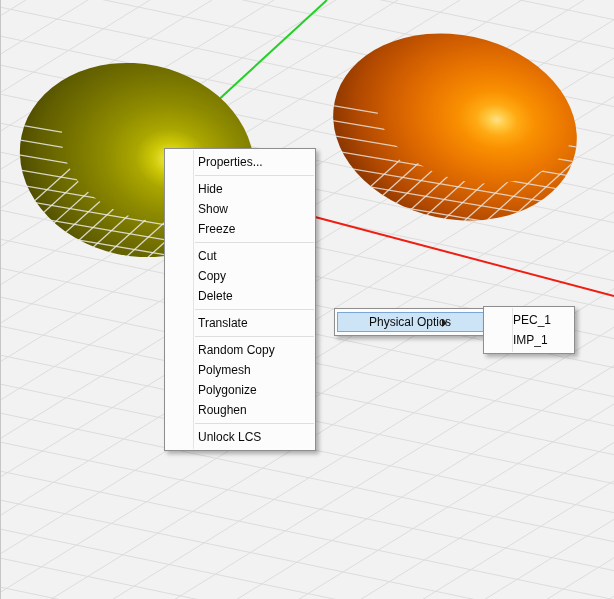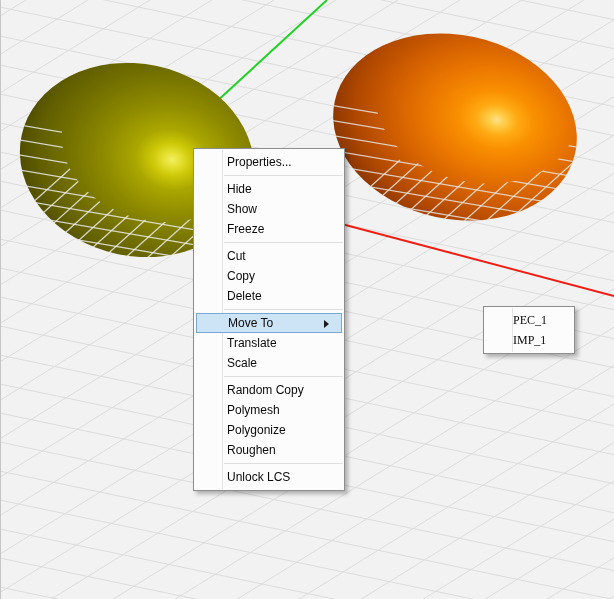--- a/index.html
+++ b/index.html
@@ -33,26 +33,26 @@
     height:20px; line-height:18px; box-sizing:border-box;
     background:#cde4f7; border:1px solid #7ba7d7;
   }
   .sep{height:0; border-top:1px solid #dedede; margin:3px 1px 3px 30px;}
   .arrow{
     position:absolute; top:6px; width:0; height:0;
     border-left:5px solid #1c1c1c;
     border-top:4px solid transparent;
     border-bottom:4px solid transparent;
   }
-  #main-menu{left:193px; top:148px; width:152px;}
+  #main-menu{left:164px; top:148px; width:152px;}
   #main-menu .arrow{right:12px;}
   #sub-menu{left:334px; top:308px; width:153px;}
   #sub-menu .arrow{left:104px;}
   #sub-menu2{left:483px; top:306px; width:92px;}
-  .mi2{padding-left:29px;font-family:Liberation Serif, serif;}
+  .mi2{padding-left:29px;}
 </style>
 </head>
 <body>
 
 <div class="canvas">
 
   <svg id="scene" width="614" height="599" viewBox="0 0 614 599">
     <defs>
       <radialGradient id="gradOlive" cx="0.645" cy="0.46" r="0.72">
         <stop offset="0" stop-color="#f2ef66"></stop>
@@ -232,35 +232,36 @@
     <div class="mi">Properties...</div>
     <div class="sep"></div>
     <div class="mi">Hide</div>
     <div class="mi">Show</div>
     <div class="mi">Freeze</div>
     <div class="sep"></div>
     <div class="mi">Cut</div>
     <div class="mi">Copy</div>
     <div class="mi">Delete</div>
     <div class="sep"></div>
-    <div class="mi hl">
-      <span>Move To</span>
-      <span class="arrow"></span>
-    </div>
     <div class="mi">Translate</div>
-    <div class="mi">Scale</div>
     <div class="sep"></div>
     <div class="mi">Random Copy</div>
     <div class="mi">Polymesh</div>
     <div class="mi">Polygonize</div>
     <div class="mi">Roughen</div>
     <div class="sep"></div>
     <div class="mi">Unlock LCS</div>
   </div>
 
+  <div class="menu" id="sub-menu">
+    <div class="mi hl">
+      <span>Physical Optics</span>
+      <span class="arrow"></span>
+    </div>
+  </div>
 
   <div class="menu" id="sub-menu2">
     <div class="gutter"></div>
     <div class="mi mi2">PEC_1</div>
     <div class="mi mi2">IMP_1</div>
   </div>
 
 </div>
 
 </body></html>

